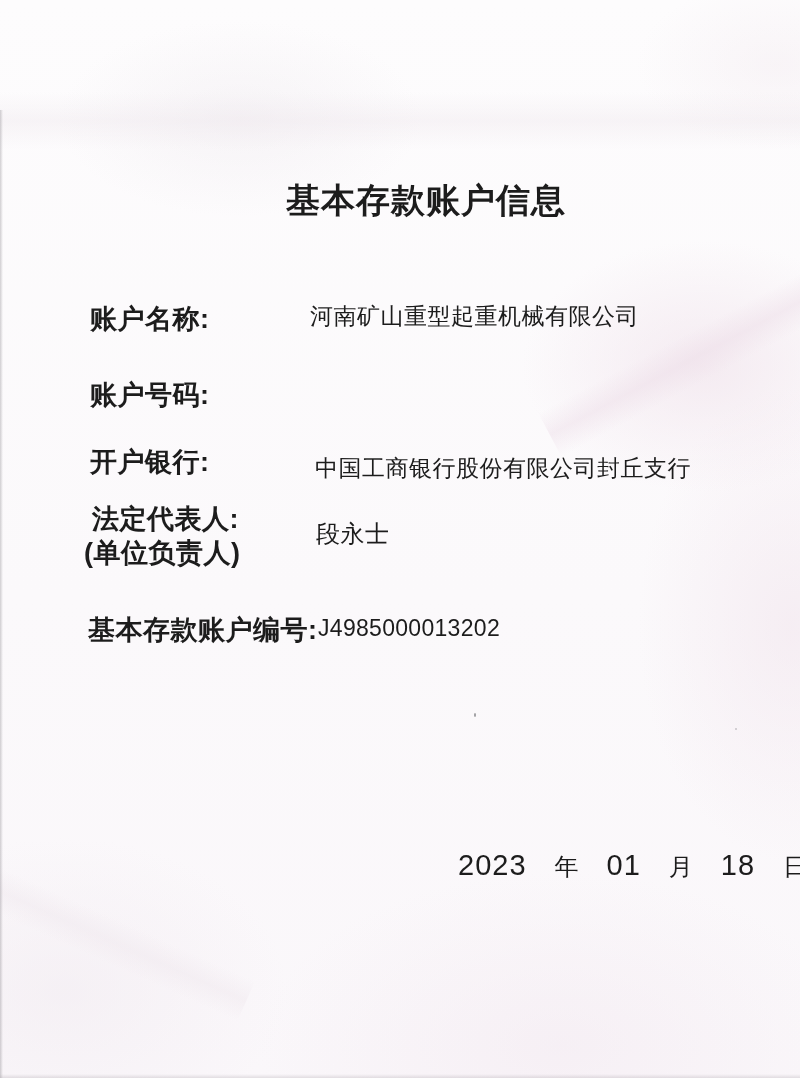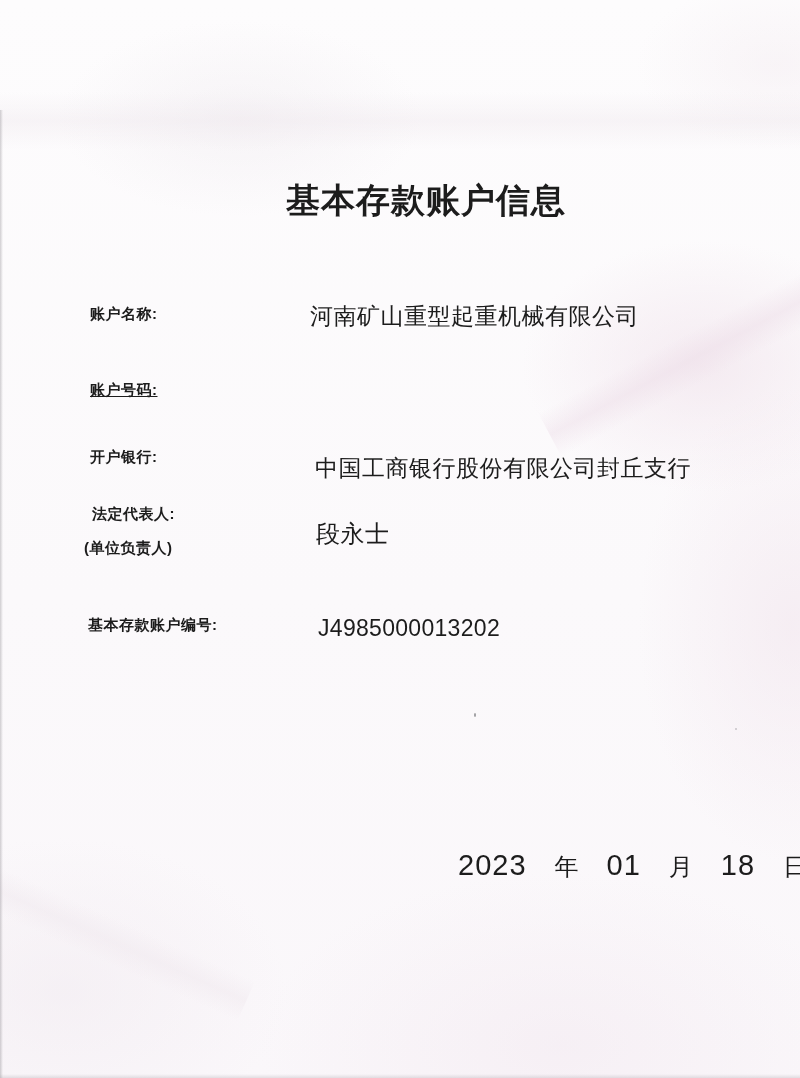--- a/index.html
+++ b/index.html
@@ -82,21 +82,21 @@
     font-size: 34px;
     font-weight: bold;
     letter-spacing: 1px;
     line-height: 1.15;
     white-space: nowrap;
   }
   .field-label {
     position: absolute;
     font-family: "Liberation Sans", "DejaVu Sans", sans-serif;
     font-weight: 700;
-    font-size: 15px;
+    font-size: 27px;
     line-height: 1;
     letter-spacing: 0.5px;
     white-space: nowrap;
   }
   .field-value-cjk {
     position: absolute;
     font-family: "Liberation Serif", "DejaVu Serif", serif;
     font-size: 23px;
     line-height: 1;
     letter-spacing: 0.5px;
@@ -105,21 +105,21 @@
   .field-value-num {
     position: absolute;
     font-family: "Liberation Sans", "DejaVu Sans", sans-serif;
     font-size: 24px;
     line-height: 1;
     letter-spacing: 0.3px;
     white-space: nowrap;
   }
   .lbl-r1 { left: 90px;  top: 306px; }
   .val-r1 { left: 310px; top: 305px; }
-  .lbl-r2 { left: 90px;  top: 382px; text-decoration: underline; }
+  .lbl-r2 { left: 90px;  top: 382px; }
   .val-r2 { left: 315px; top: 382px; }
   .lbl-r3 { left: 90px;  top: 449px; }
   .val-r3 { left: 315px; top: 457px; }
   .lbl-r4a { left: 92px; top: 506px; }
   .lbl-r4b { left: 84px; top: 540px; }
   .val-r4 { left: 316px; top: 524px; font-size: 24px; font-family: Liberation Mono, monospace; }
   .lbl-r5 { left: 88px;  top: 617px; }
   .val-r5 { left: 318px; top: 617px; font-size: 23px; }
 
   .date-line {

